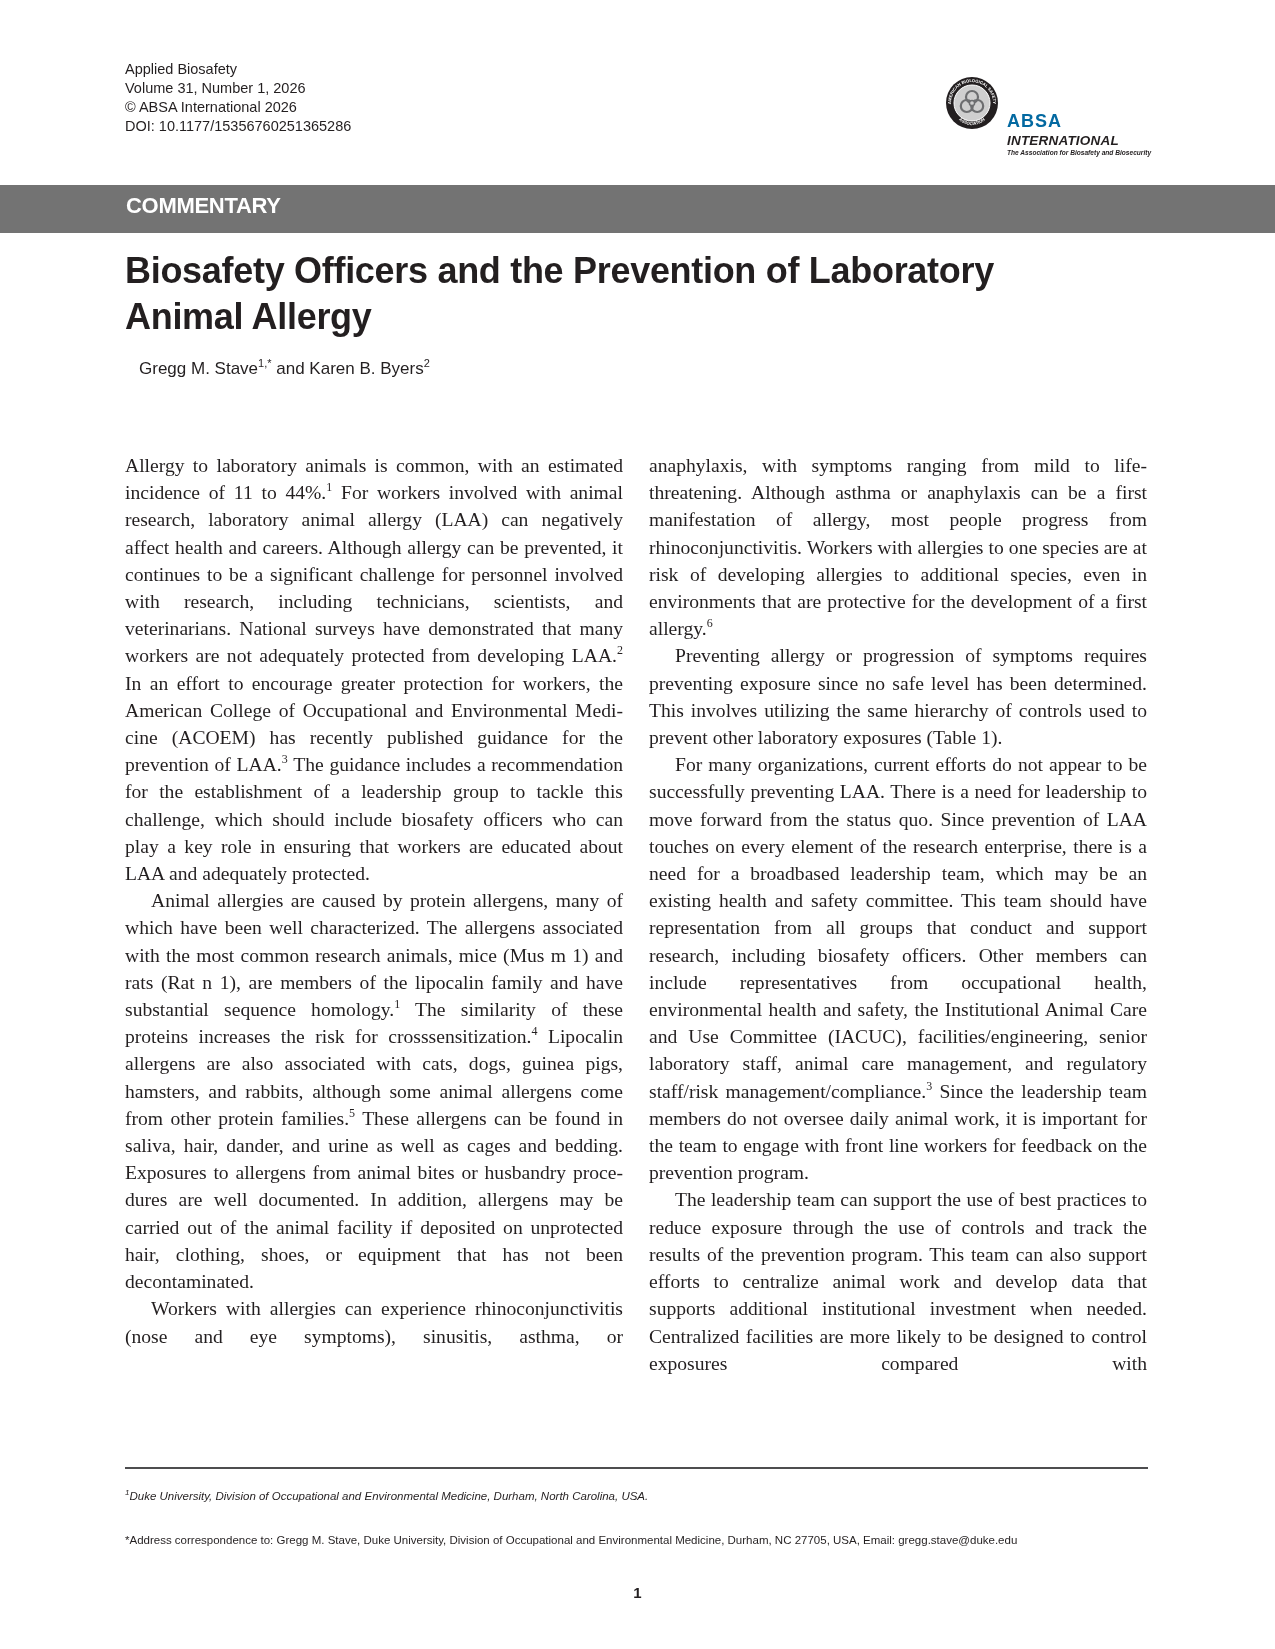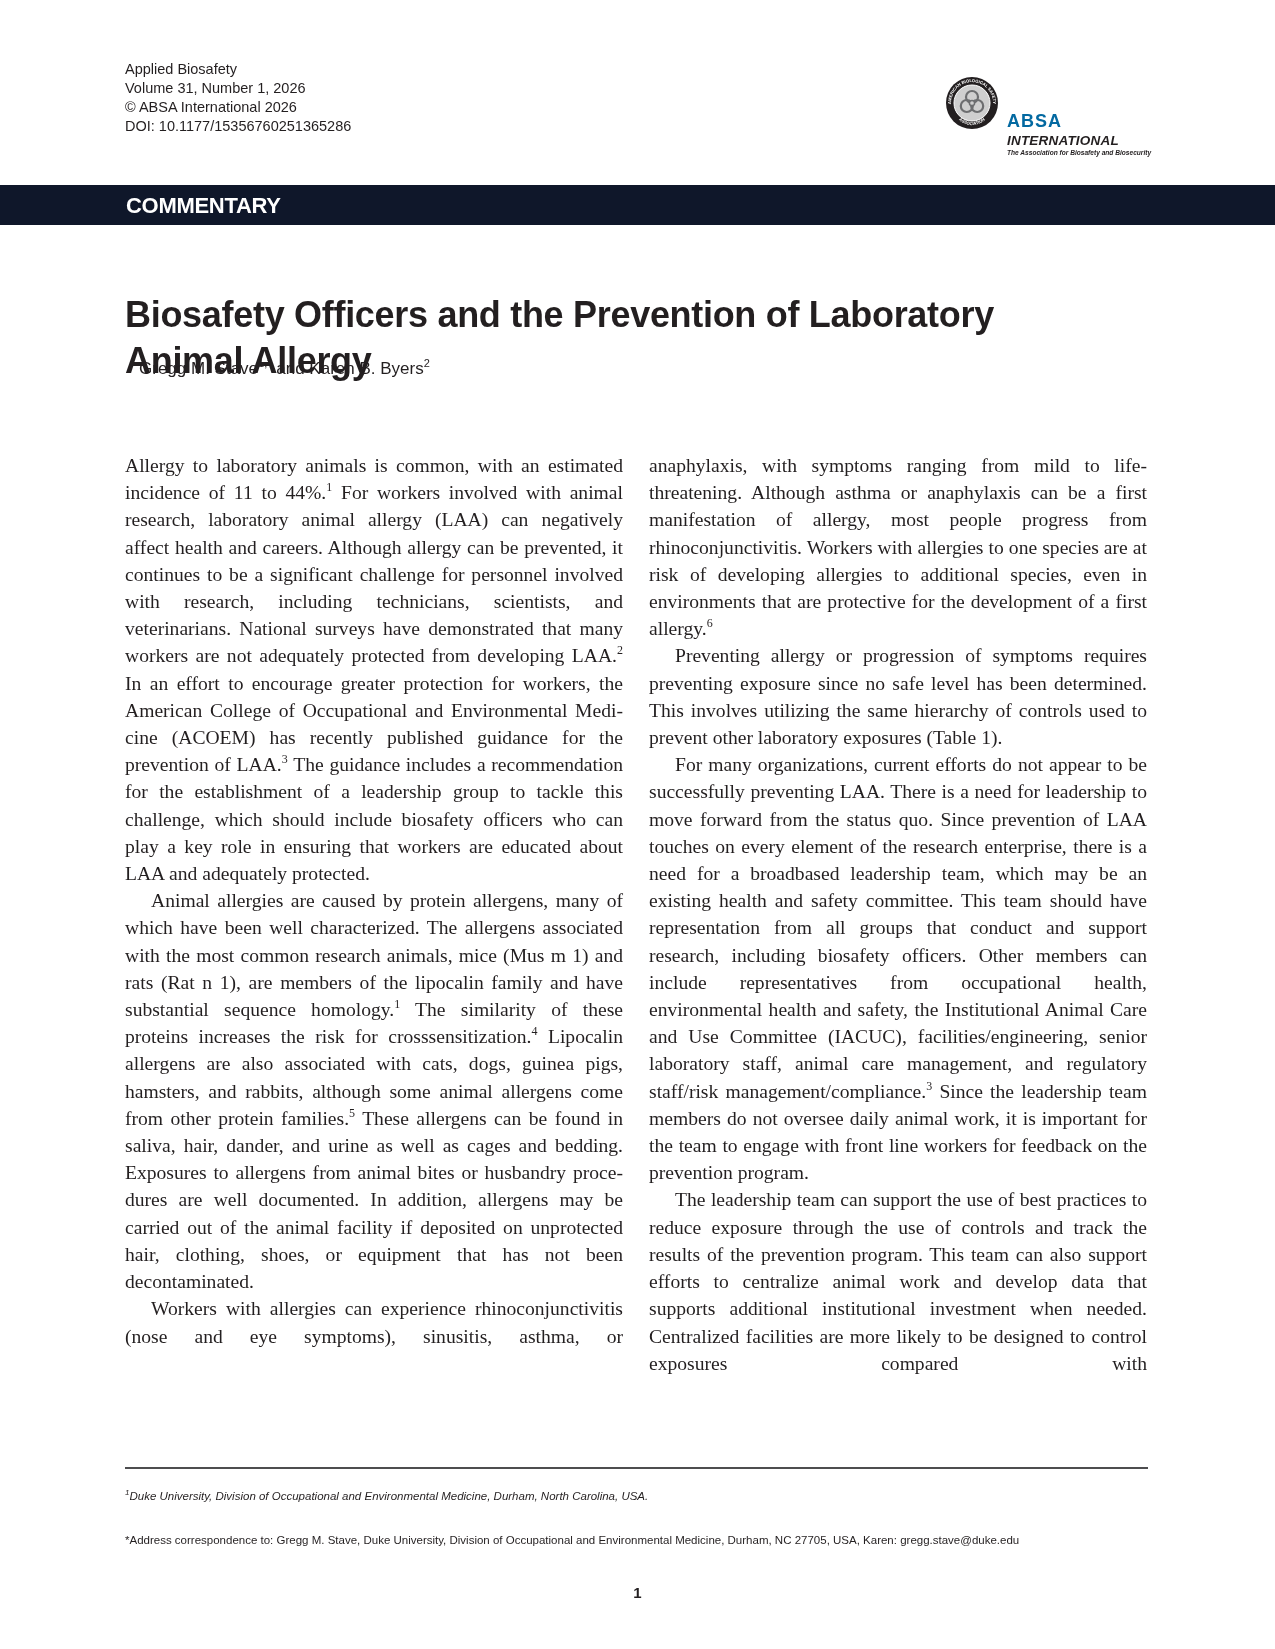--- a/index.html
+++ b/index.html
@@ -10,24 +10,24 @@
   .journal-meta { position: absolute; left: 125px; top: 60px; font-size: 14.5px; line-height: 19px; color: #231f20; }
   .journal-meta div { white-space: nowrap; }
 
   .logo { position: absolute; left: 945px; top: 72px; width: 200px; height: 62px; }
   .logo-seal { position: absolute; left: 0; top: 4px; width: 54px; height: 54px; }
   .logo-text { position: absolute; left: 62px; top: 4px; }
   .logo-abs { font-size: 18px; font-weight: bold; letter-spacing: 1px; line-height: 24px; color: #0369a1; margin-top: 33px; }
   .logo-intl { font-size: 13.5px; font-weight: bold; letter-spacing: 0.2px; line-height: 15px; color: #231f20; font-style: italic; }
   .logo-tag { font-size: 6.6px; font-style: italic; font-weight: bold; line-height: 9px; white-space: nowrap; color: #231f20; }
 
-  .band { position: absolute; left: 0; top: 185px; width: 1275px; height: 40px; background: #0f172a; }
+  .band { position: absolute; left: 0; top: 185px; width: 1275px; height: 48px; background: #737373; }
   .band-label { position: absolute; left: 126px; top: 8px; color: #ffffff; font-size: 22px; font-weight: bold; letter-spacing: -0.3px; }
 
-  .title { position: absolute; left: 125px; top: 248px; width: 980px; font-size: 36px; font-weight: bold; line-height: 46px; color: #231f20; letter-spacing: -0.3px; margin-top: 44px; }
+  .title { position: absolute; left: 125px; top: 248px; width: 980px; font-size: 36px; font-weight: bold; line-height: 46px; color: #231f20; letter-spacing: -0.3px; }
   .authors { position: absolute; left: 139px; top: 357px; font-size: 17px; color: #231f20; }
   .authors sup { font-size: 11px; }
 
   .col { position: absolute; top: 452px; width: 498px; font-size: 19.6px; line-height: 27.2px; text-align: justify; color: #231f20; hyphens: manual; }
   .col-left { left: 125px; }
   .col-right { left: 649px; }
   .col p { margin: 0; }
   .col p.indent { text-indent: 26px; }
   .col sup { font-size: 12px; line-height: 0; }
   .lastline-justify { text-align-last: justify; }
@@ -99,15 +99,15 @@
     <p class="indent"><span>Preventing allergy or progression of symptoms requires preventing exposure since no safe level has been deter­mined. This involves utilizing the same hierarchy of con­trols used to prevent other laboratory exposures (</span><span>Table 1</span><span>).</span></p>
     <p class="indent"><span>For many organizations, current efforts do not appear to be successfully preventing LAA. There is a need for leadership to move forward from the status quo. Since prevention of LAA touches on every element of the research enterprise, there is a need for a broad­based leadership team, which may be an existing health and safety committee. This team should have representation from all groups that conduct and support research, including biosafety officers. Other members can include representatives from occupational health, environmental health and safety, the Institutional Animal Care and Use Committee (IACUC), facilities/engineering, senior labo­ratory staff, animal care management, and regulatory staff/risk management/compliance.</span><sup>3</sup><span> Since the leadership team members do not oversee daily animal work, it is important for the team to engage with front line workers for feedback on the prevention program.</span></p>
     <p class="indent lastline-justify"><span>The leadership team can support the use of best prac­tices to reduce exposure through the use of controls and track the results of the prevention program. This team can also support efforts to centralize animal work and develop data that supports additional institutional invest­ment when needed. Centralized facilities are more likely to be designed to control exposures compared with</span></p>
   </div>
 
 <div class="rule"></div>
 <div class="affils sans">
   <div><sup>1</sup><span>Duke University, Division of Occupational and Environmental Medicine, Durham, North Carolina, USA.</span></div>
 </div>
 <div class="corresp sans">
-  <span>*Address correspondence to: </span><span class="it">Gregg M. Stave, Duke University, Division of Occupational and Environmental Medicine, Durham, NC 27705, USA,</span><span> Karen: </span><span>gregg.stave@duke.edu</span>
+  <span>*Address correspondence to: </span><span class="it">Gregg M. Stave, Duke University, Division of Occupational and Environmental Medicine, Durham, NC 27705, USA,</span><span> Email: </span><span>gregg.stave@duke.edu</span>
 </div>
 <div class="page-num sans">1</div>
 
 </body></html>

